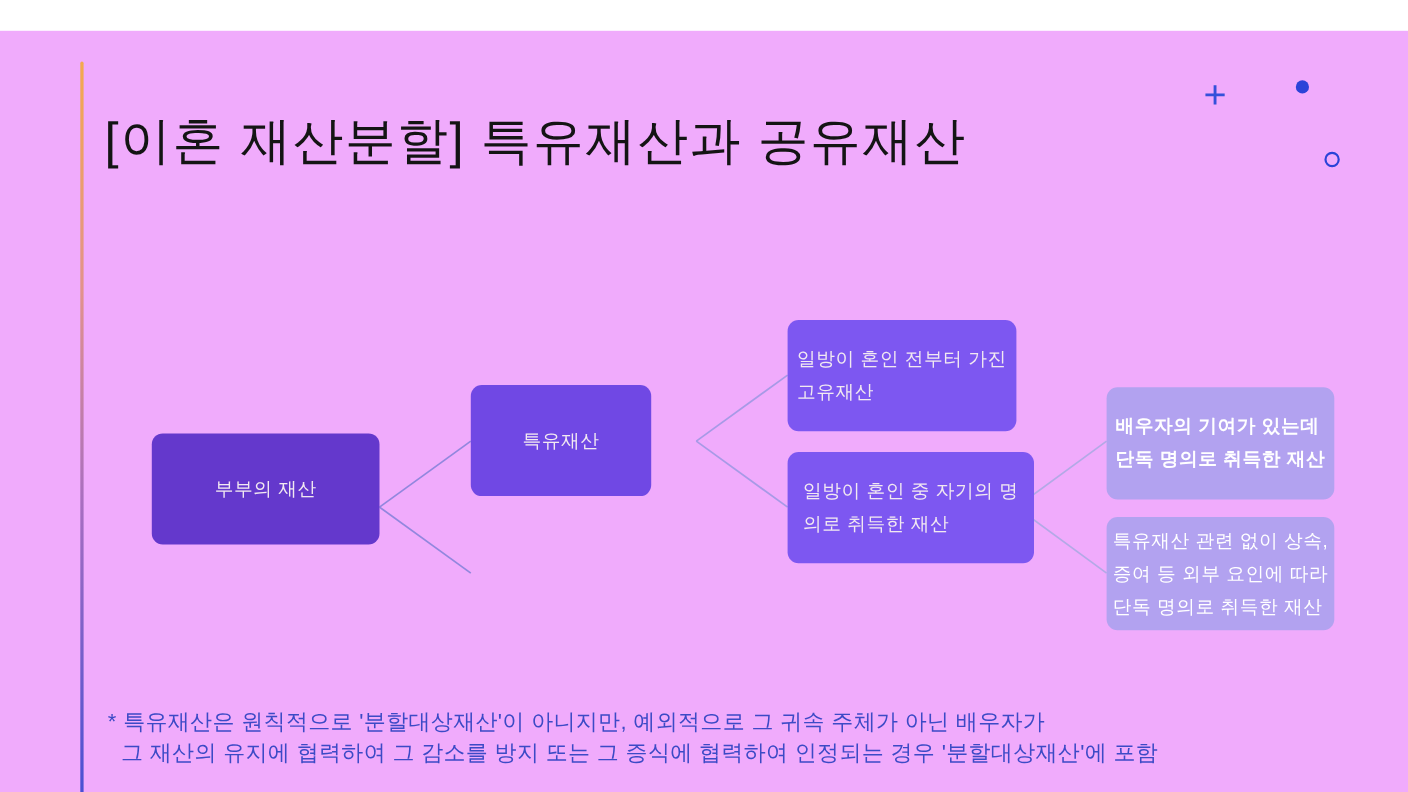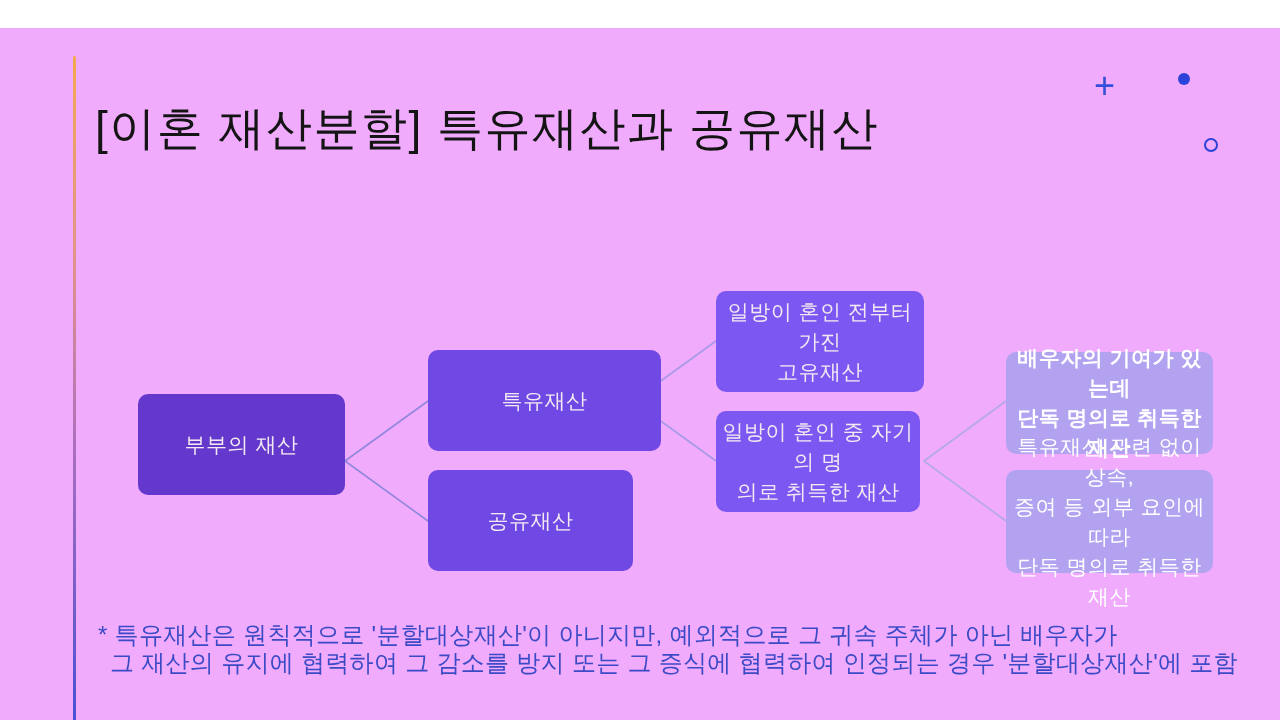--- a/index.html
+++ b/index.html
@@ -67,43 +67,42 @@
     width: 1280px;
     height: 720px;
     pointer-events: none;
   }
   .node {
     position: absolute;
     border-radius: 10px;
     display: flex;
     align-items: center;
     justify-content: center;
-    text-align: center;
-    font-size: 21px;
+    font-size: 17px;
     line-height: 30px;
     letter-spacing: 0.5px;
     color: #f2e9f1;
     white-space: pre-line;
     padding: 0 4px;
     box-sizing: border-box;
   }
   .n1 { left: 138px; top: 366px; width: 207px; height: 101px; background: #6438cc; }
-  .n2 { left: 428px; top: 322px; width: 233px; height: 101px; background: #7048e4; }
+  .n2 { left: 428px; top: 322px; width: 164px; height: 101px; background: #7048e4; }
   .n3 { left: 428px; top: 442px; width: 205px; height: 101px; background: #7048e4; }
   .n4 { left: 716px; top: 263px; width: 208px; height: 101px; background: #7d57f1; }
-  .n5 { left: 716px; top: 383px; width: 204px; height: 101px; background: #7d57f1; }
+  .n5 { left: 716px; top: 383px; width: 224px; height: 101px; background: #7d57f1; }
   .n6 { left: 1006px; top: 324px; width: 207px; height: 102px; background: #b2a2f0;
         color: #ffffff; font-weight: 700; }
   .n7 { left: 1006px; top: 442px; width: 207px; height: 103px; background: #b2a2f0;
         color: #ffffff; }
   .footnote {
     position: absolute;
     left: 98px;
-    top: 593px;
-    font-size: 24px;
+    top: 615px;
+    font-size: 20px;
     line-height: 28px;
     letter-spacing: 0.3px;
     color: #3c4ac6;
   }
   .footnote .line2 { padding-left: 12px; }
 </style>
 </head>
 <body>
 
 <div class="slide">
@@ -120,21 +119,20 @@
     <line x1="345" y1="433" x2="428" y2="373" stroke="#9287de" stroke-width="1.6"></line>
     <line x1="345" y1="433" x2="428" y2="493" stroke="#9287de" stroke-width="1.6"></line>
     <line x1="633" y1="373" x2="716" y2="313" stroke="#a79ae6" stroke-width="1.6"></line>
     <line x1="633" y1="373" x2="716" y2="433" stroke="#a79ae6" stroke-width="1.6"></line>
     <line x1="924" y1="433" x2="1006" y2="373" stroke="#b3a9e6" stroke-width="1.6"></line>
     <line x1="924" y1="433" x2="1006" y2="493" stroke="#b3a9e6" stroke-width="1.6"></line>
   </svg>
 
   <div class="node n1">부부의 재산</div>
   <div class="node n2">특유재산</div>
-  <div class="node n3">공유재산</div>
   <div class="node n4">일방이 혼인 전부터 가진
 고유재산</div>
   <div class="node n5">일방이 혼인 중 자기의 명
 의로 취득한 재산</div>
   <div class="node n6">배우자의 기여가 있는데
 단독 명의로 취득한 재산</div>
   <div class="node n7">특유재산 관련 없이 상속,
 증여 등 외부 요인에 따라
 단독 명의로 취득한 재산</div>
 

